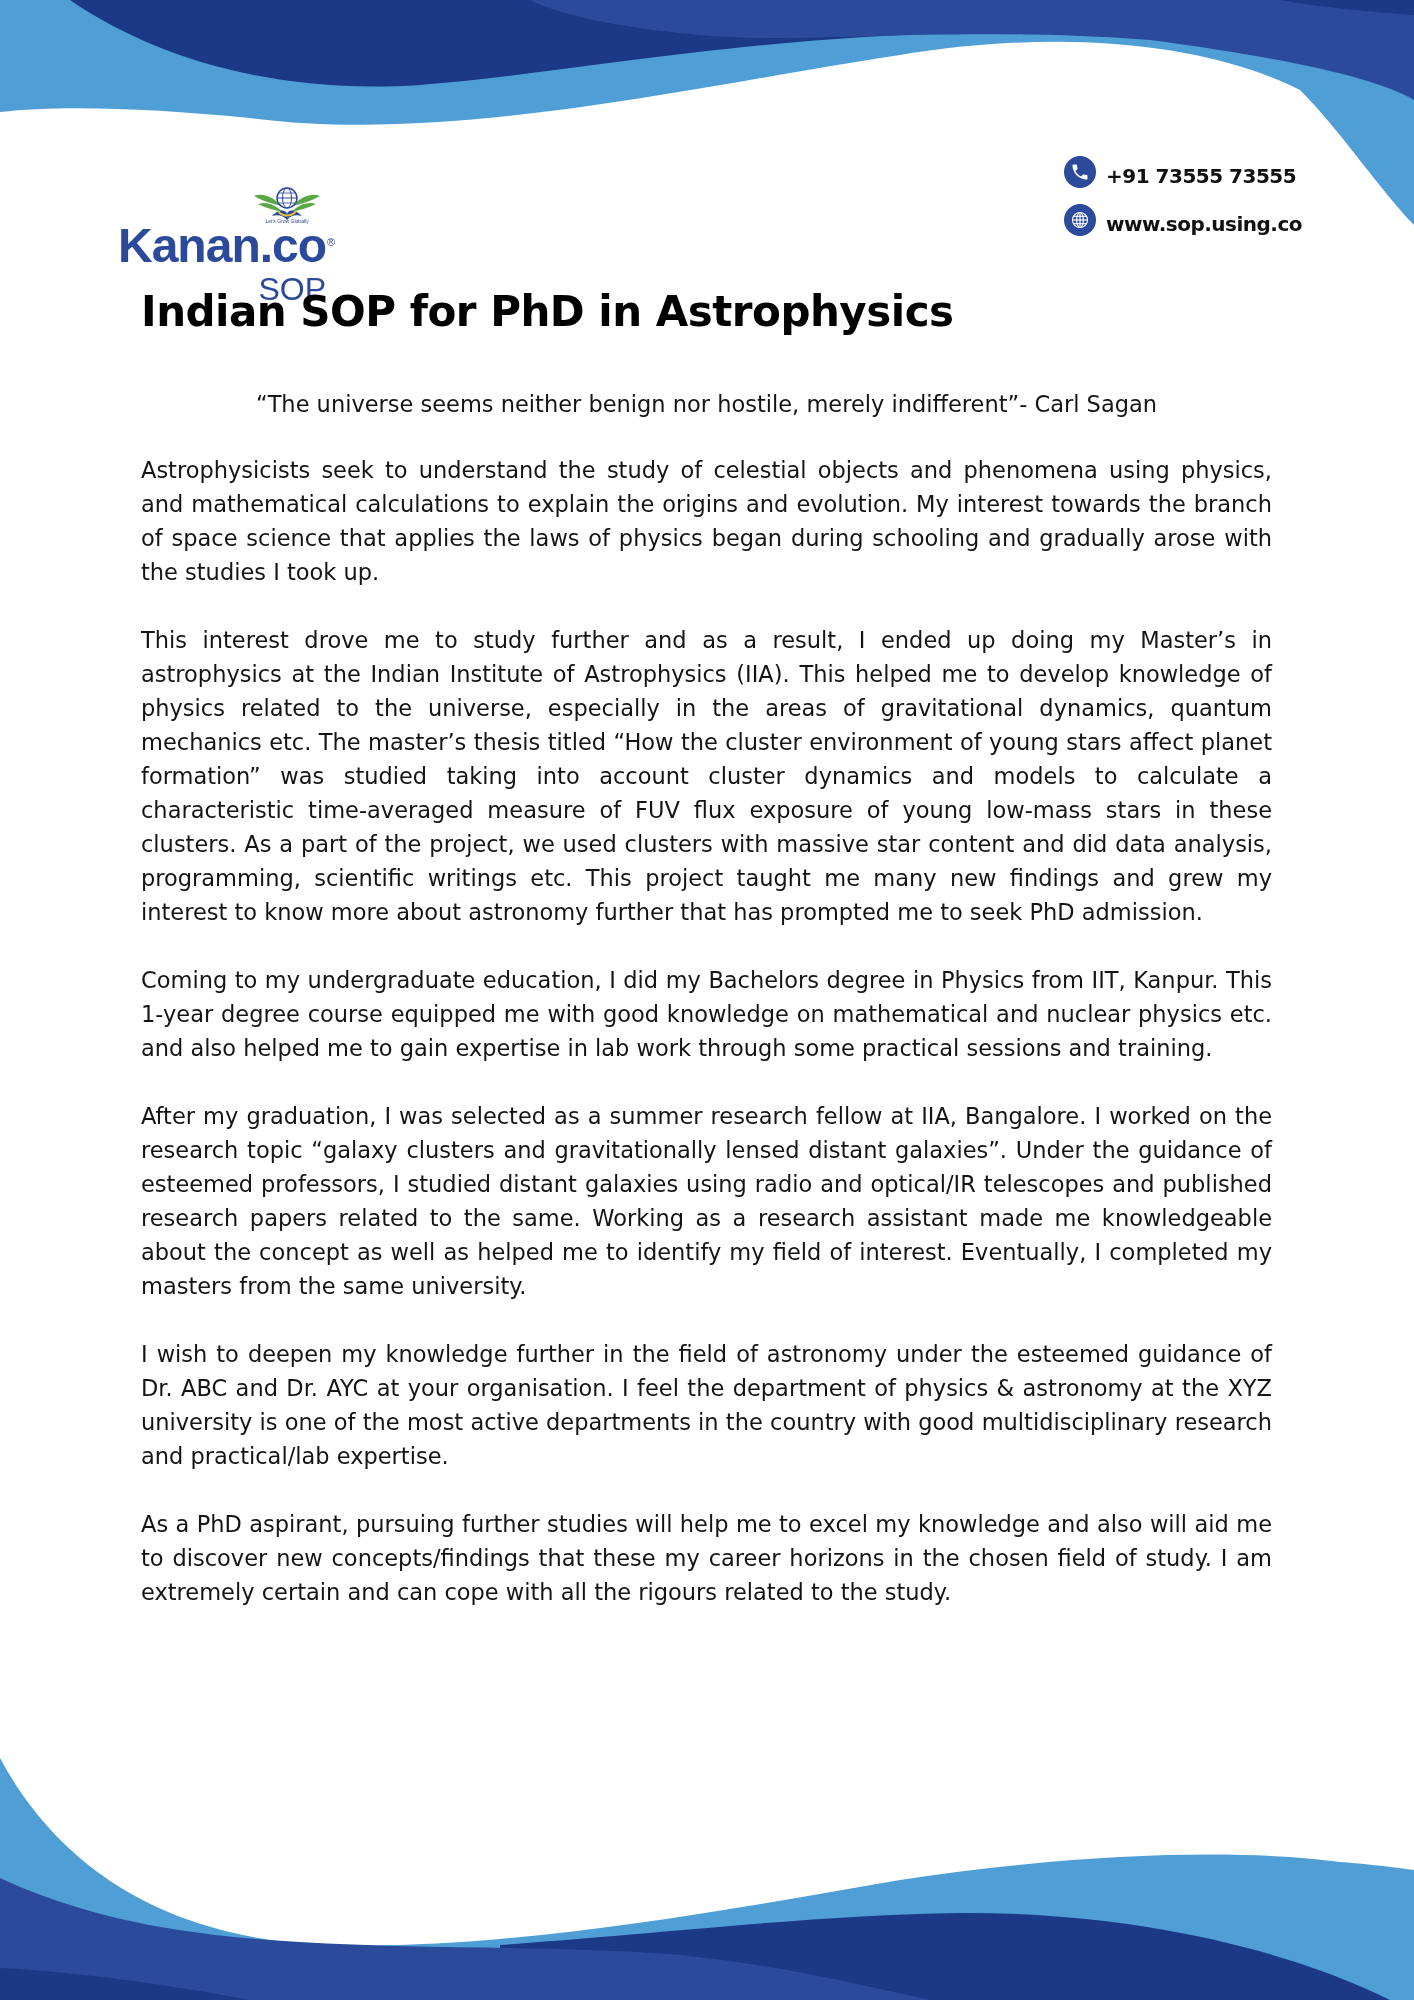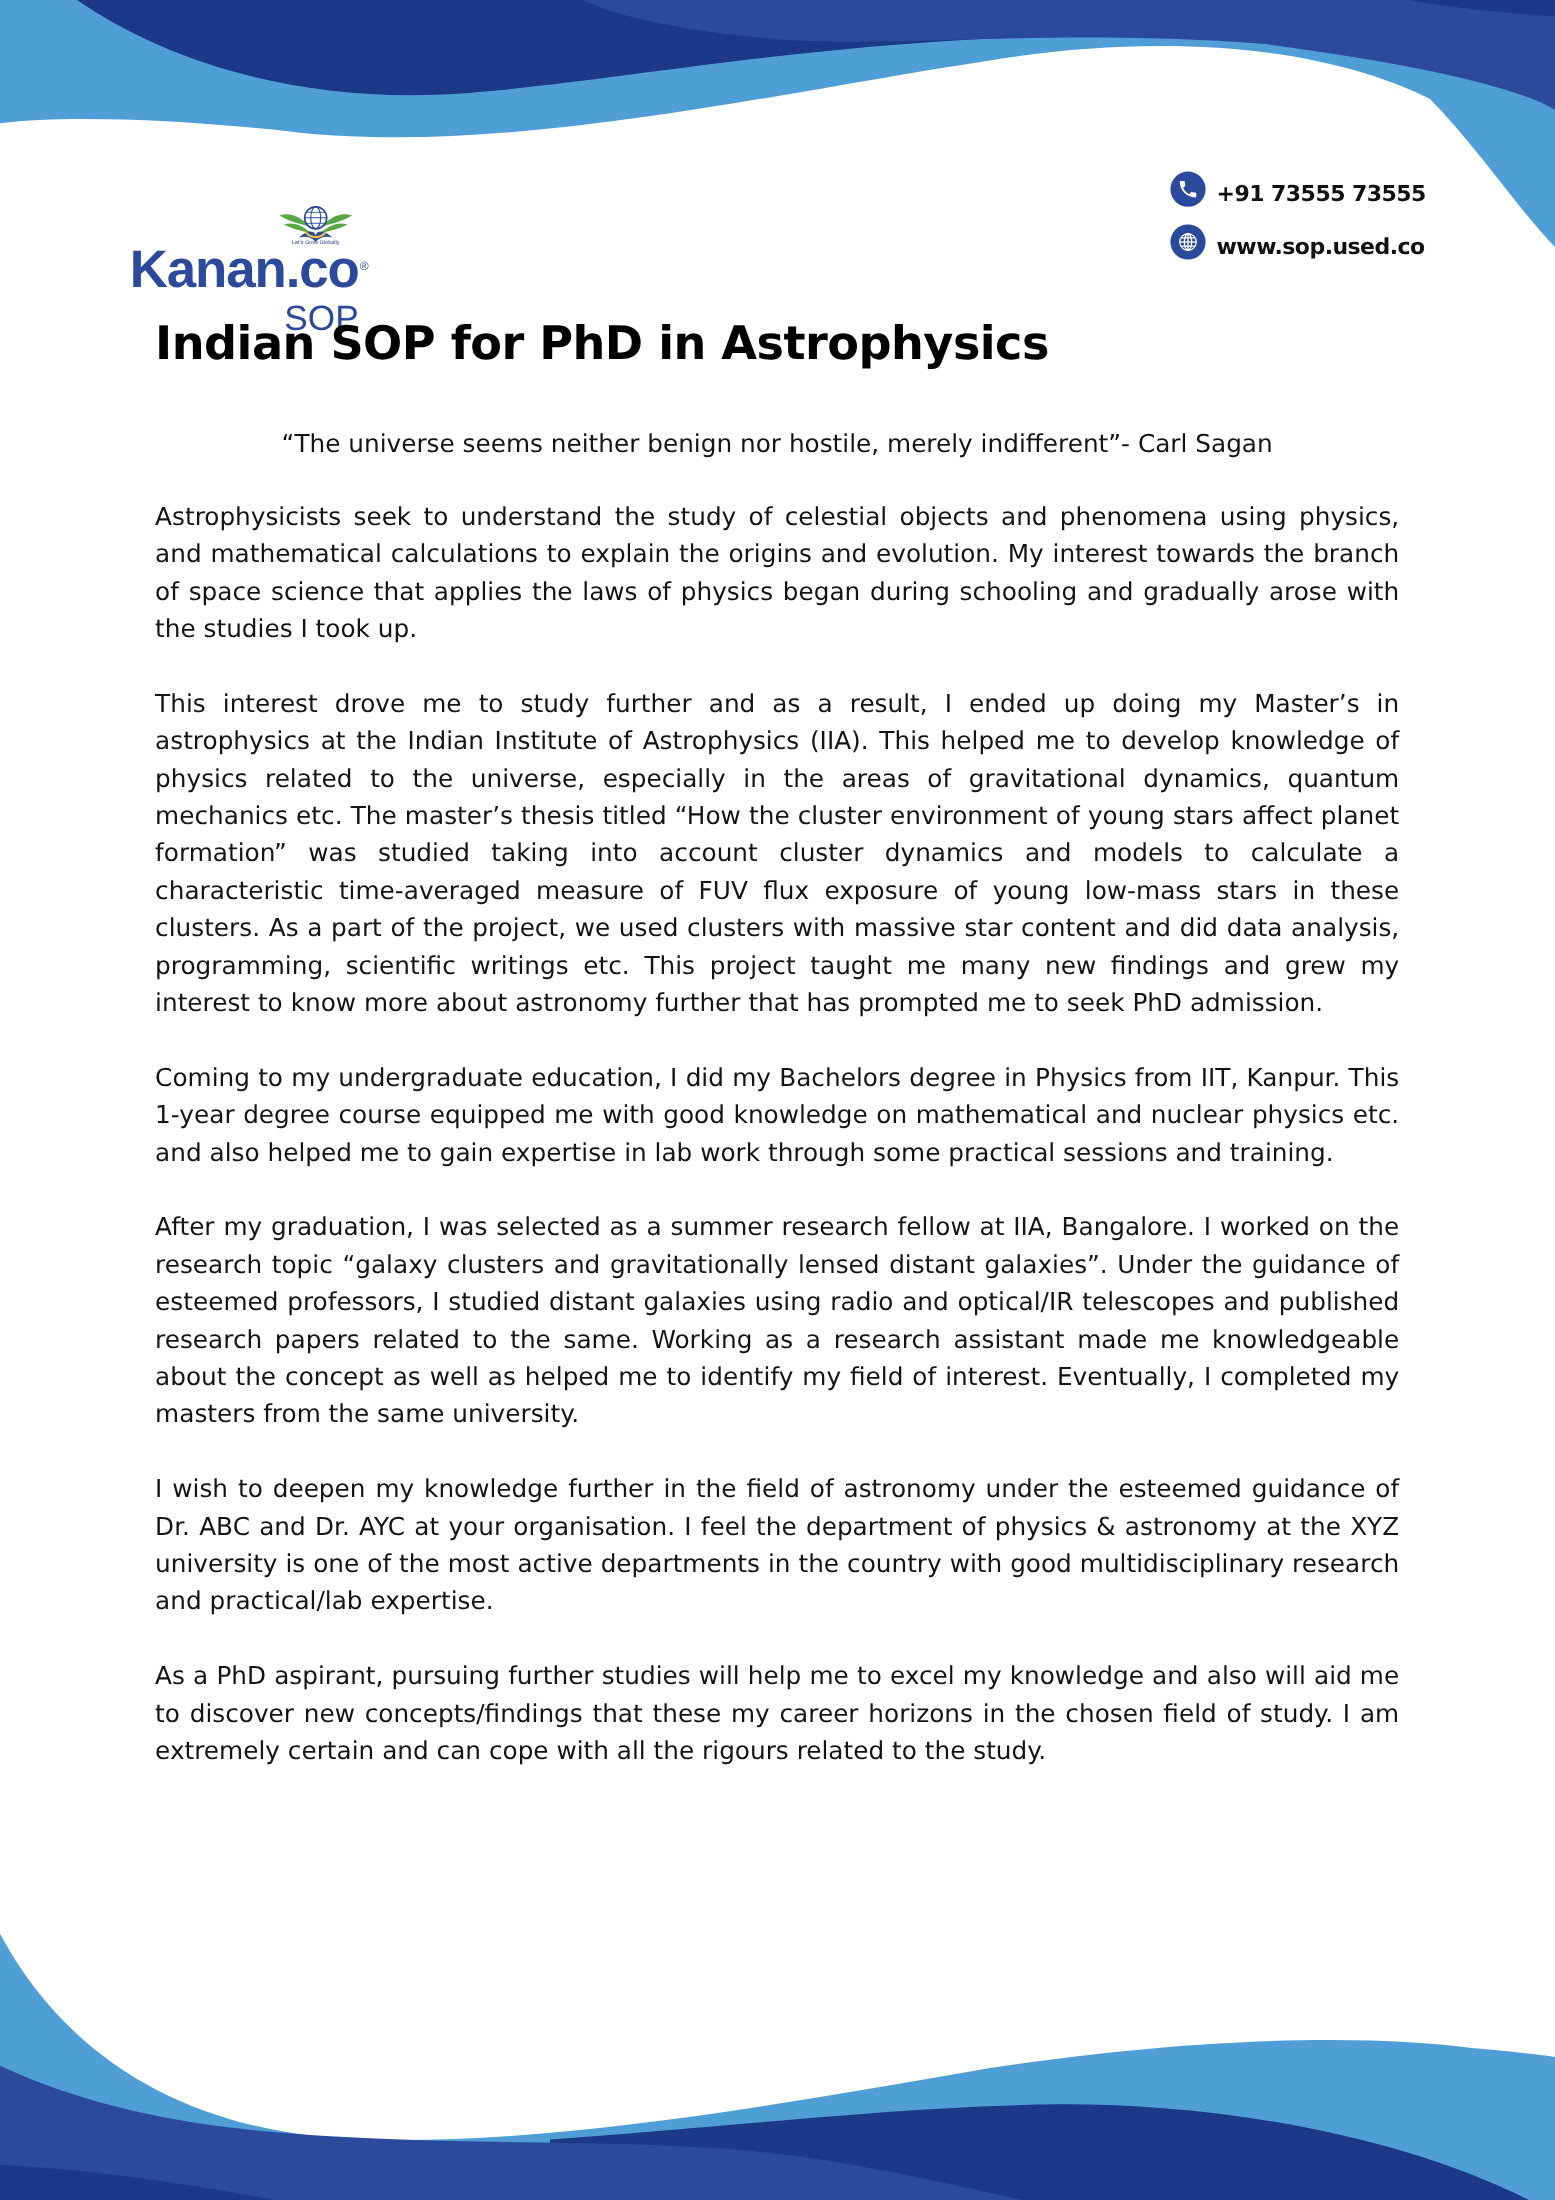--- a/index.html
+++ b/index.html
@@ -110,21 +110,21 @@
     <span class="contact-icon">
       <svg viewBox="0 0 24 24" fill="none" stroke="#ffffff" stroke-width="1.4">
         <circle cx="12" cy="12" r="9"></circle>
         <ellipse cx="12" cy="12" rx="4" ry="9"></ellipse>
         <line x1="3" y1="12" x2="21" y2="12"></line>
         <line x1="4.5" y1="7.5" x2="19.5" y2="7.5"></line>
         <line x1="4.5" y1="16.5" x2="19.5" y2="16.5"></line>
         <line x1="12" y1="3" x2="12" y2="21"></line>
       </svg>
     </span>
-    <span class="contact-text">www.sop.used.co</span>
+    <span class="contact-text">www.sop.using.co</span>
   </div>
 </div>
 
 <h1 class="title">Indian SOP for PhD in Astrophysics</h1>
 
 <div class="content">
   <p class="quote">“The universe seems neither benign nor hostile, merely indifferent”- Carl Sagan</p>
   <p>Astrophysicists seek to understand the study of celestial objects and phenomena using physics, and mathematical calculations to explain the origins and evolution. My interest towards the branch of space science that applies the laws of physics began during schooling and gradually arose with the studies I took up.</p>
   <p>This interest drove me to study further and as a result, I ended up doing my Master’s in astrophysics at the Indian Institute of Astrophysics (IIA). This helped me to develop knowledge of physics related to the universe, especially in the areas of gravitational dynamics, quantum mechanics etc. The master’s thesis titled “How the cluster environment of young stars affect planet formation” was studied taking into account cluster dynamics and models to calculate a characteristic time-averaged measure of FUV flux exposure of young low-mass stars in these clusters. As a part of the project, we used clusters with massive star content and did data analysis, programming, scientific writings etc. This project taught me many new findings and grew my interest to know more about astronomy further that has prompted me to seek PhD admission.</p>
   <p>Coming to my undergraduate education, I did my Bachelors degree in Physics from IIT, Kanpur. This 1-year degree course equipped me with good knowledge on mathematical and nuclear physics etc. and also helped me to gain expertise in lab work through some practical sessions and training.</p>

